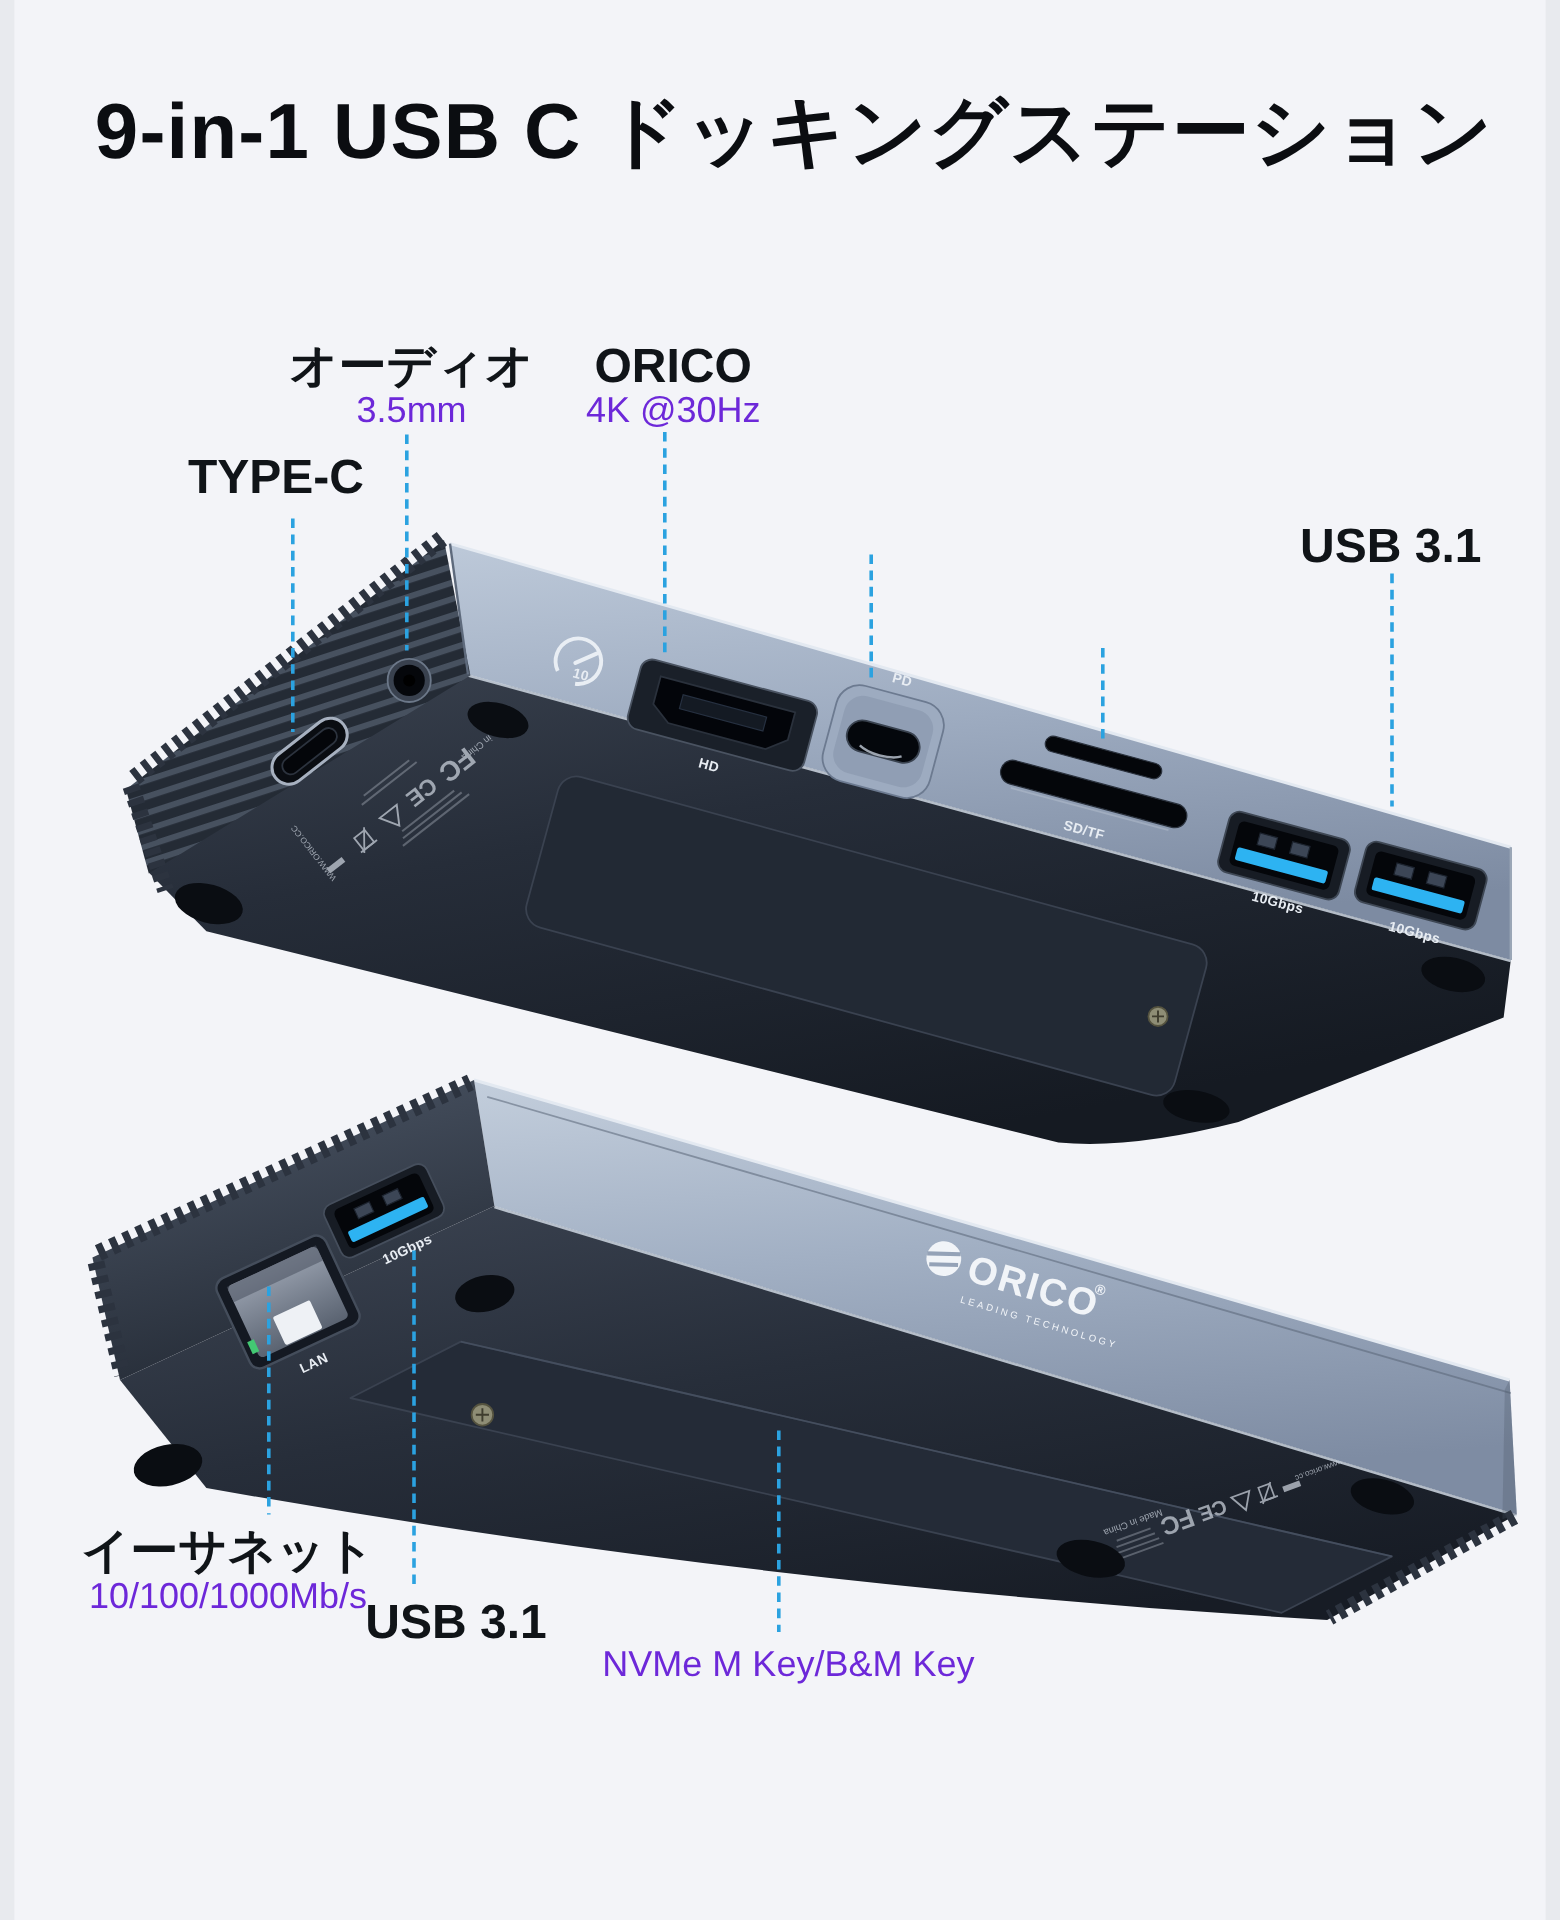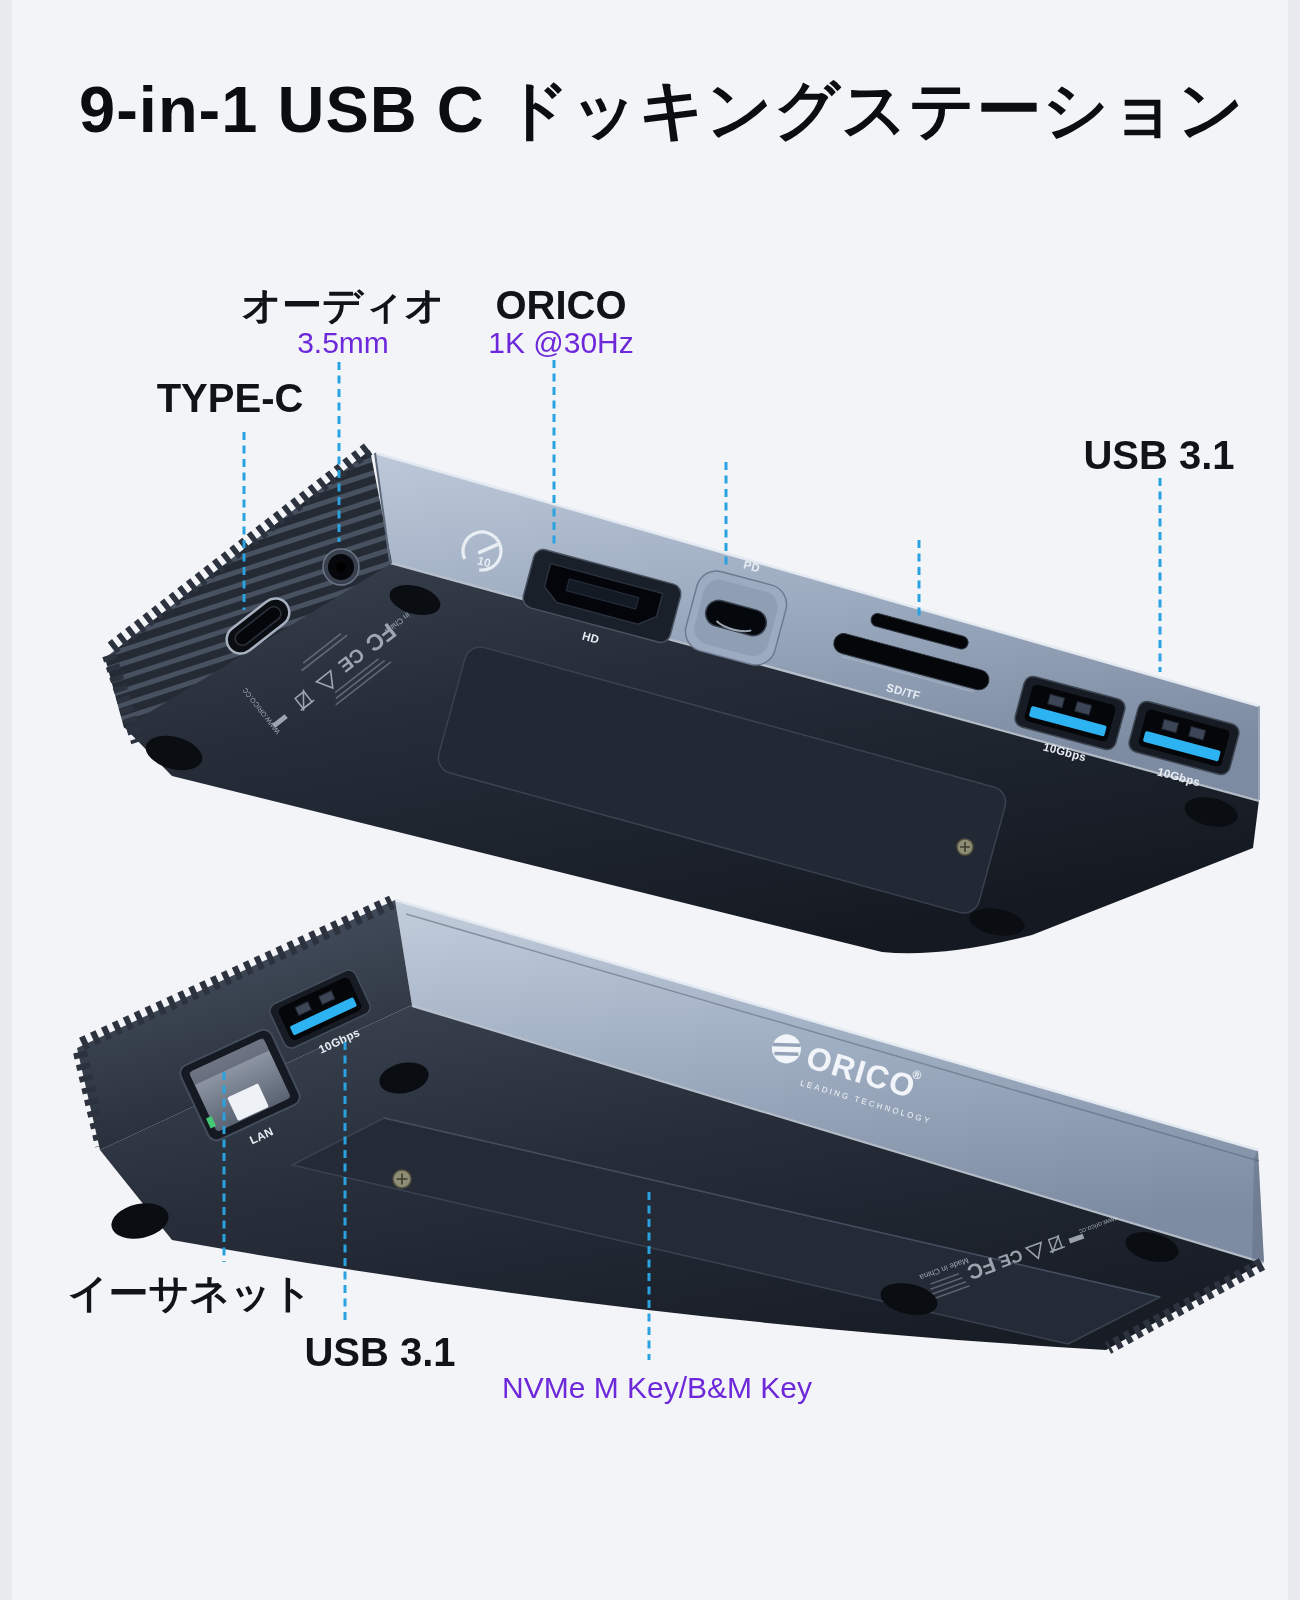--- a/index.html
+++ b/index.html
@@ -35,27 +35,28 @@
 
   <div class="callout" style="left:218px;top:379px">
     <div class="c-label">TYPE-C</div>
   </div>
   <div class="callout" style="left:331px;top:286px">
     <div class="c-label">オーディオ</div>
     <div class="c-sub">3.5mm</div>
   </div>
   <div class="callout" style="left:549px;top:286px">
     <div class="c-label">ORICO</div>
-    <div class="c-sub">1K @30Hz</div>
+    <div class="c-sub">4K @30Hz</div>
   </div>
   <div class="callout" style="left:1147px;top:436px">
     <div class="c-label">USB 3.1</div>
   </div>
   <div class="callout" style="left:178px;top:1274px">
     <div class="c-label">イーサネット</div>
+    <div class="c-sub">10/100/1000Mb/s</div>
   </div>
   <div class="callout" style="left:368px;top:1333px">
     <div class="c-label">USB 3.1</div>
   </div>
   <div class="callout" style="left:645px;top:1369px">
     <div class="c-sub">NVMe M Key/B&amp;M Key</div>
   </div>
 
   <svg width="1300" height="1600" viewBox="0 0 1300 1600">
     <defs>

